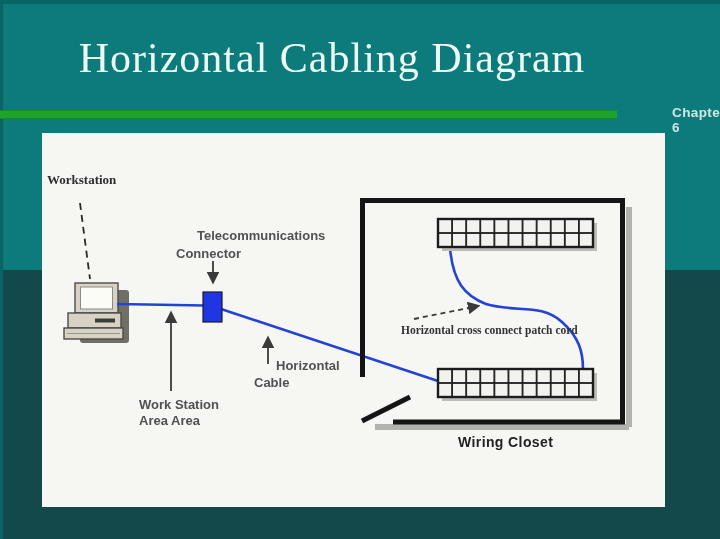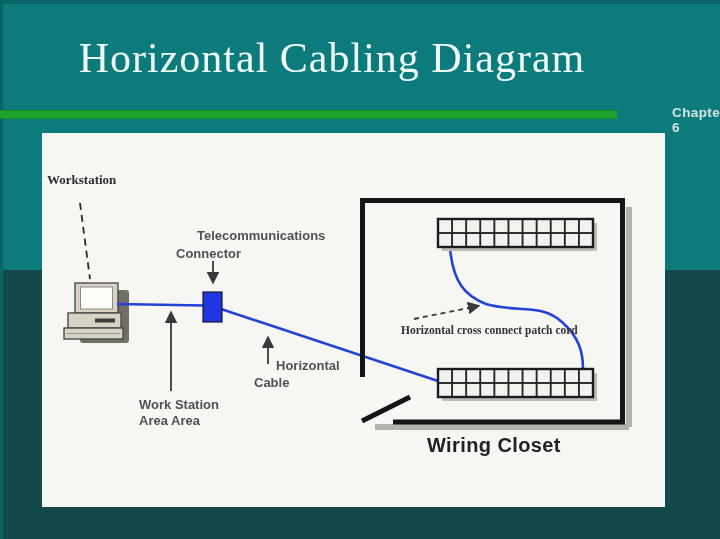--- a/index.html
+++ b/index.html
@@ -25,21 +25,21 @@
   .lbl-serif{font-family:"Liberation Serif",serif;font-weight:700;color:#2e2e2e;font-size:13px;}
   .lbl-sans{font-family:"Liberation Sans",sans-serif;font-weight:700;color:#515151;font-size:13px;}
   .lbl-workstation{left:5px;top:39px;}
   .lbl-telecom1{left:155px;top:95px;}
   .lbl-telecom2{left:134px;top:113px;}
   .lbl-ws1{left:97px;top:264px;text-align:right;}
   .lbl-ws2{left:97px;top:280px;}
   .lbl-hc1{left:234px;top:225px;}
   .lbl-hc2{left:212px;top:242px;}
   .lbl-patch{left:359px;top:191px;font-size:11.5px;color:#333;}
-  .lbl-closet{left:385px;top:301px;font-size:20px;color:#222;letter-spacing:.4px;}
+  .lbl-closet{left:416px;top:301px;font-size:14px;color:#222;letter-spacing:.4px;}
   .cable{fill:none;stroke:var(--cable-blue,#2343d6);stroke-width:2.6px;}
   .wall{fill:none;stroke:#151515;stroke-width:5px;}
   .wallshadow{fill:none;stroke:#b3b3ae;stroke-width:6px;}
   .arrowline{fill:none;stroke:#3a3a3a;stroke-width:1.8px;}
   .casing{fill:#d8d2c5;stroke:#4a4a4a;stroke-width:1.4px;}
 </style>
 </head>
 <body>
 
 <div class="stage">

